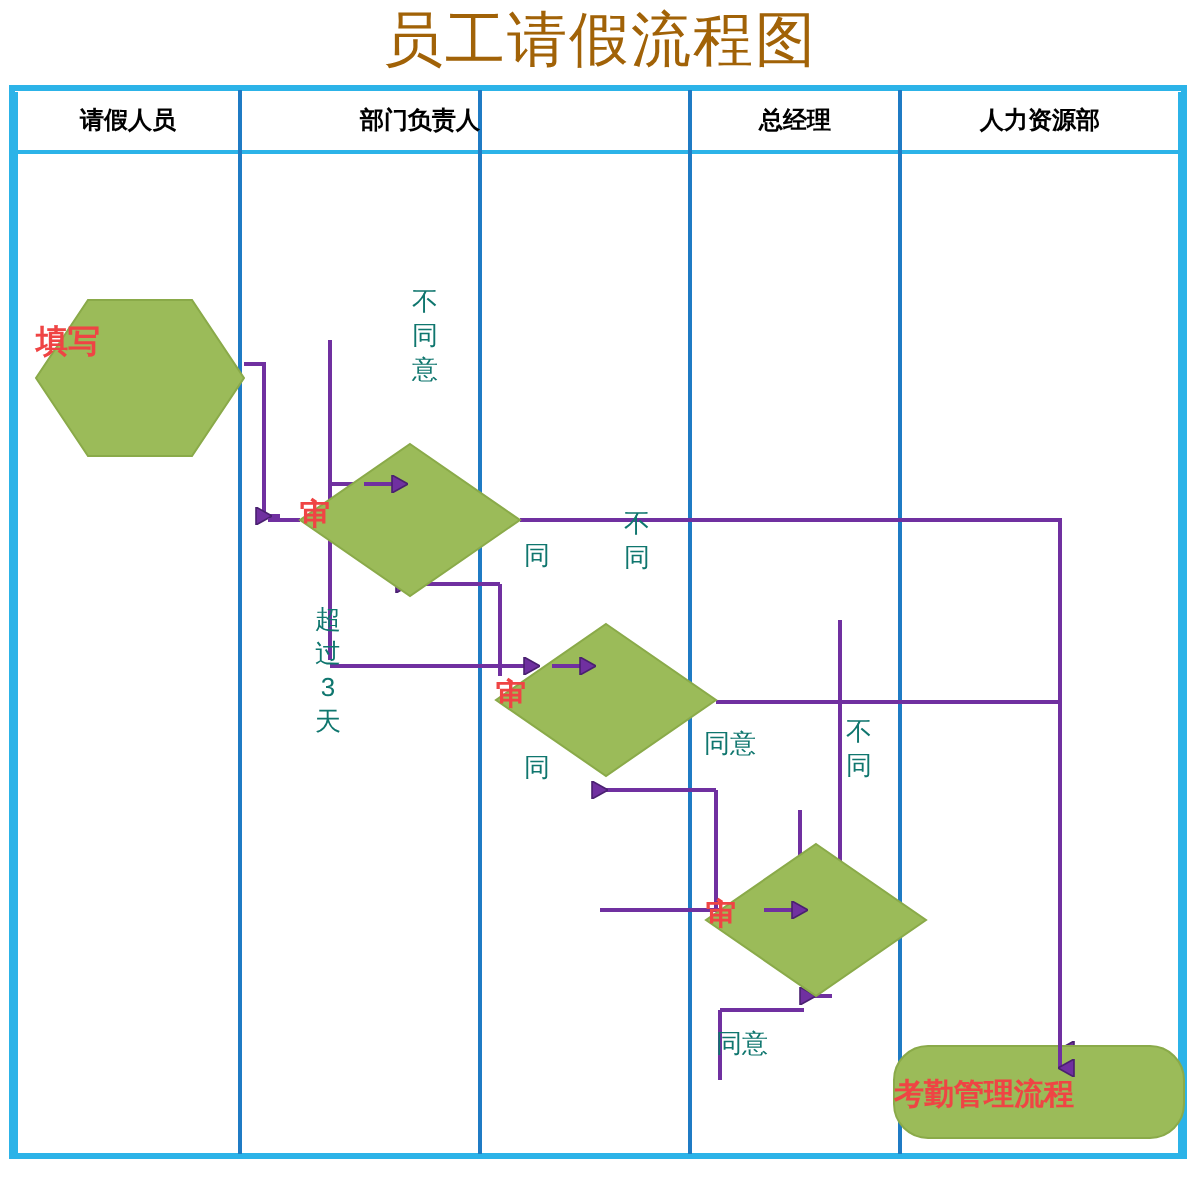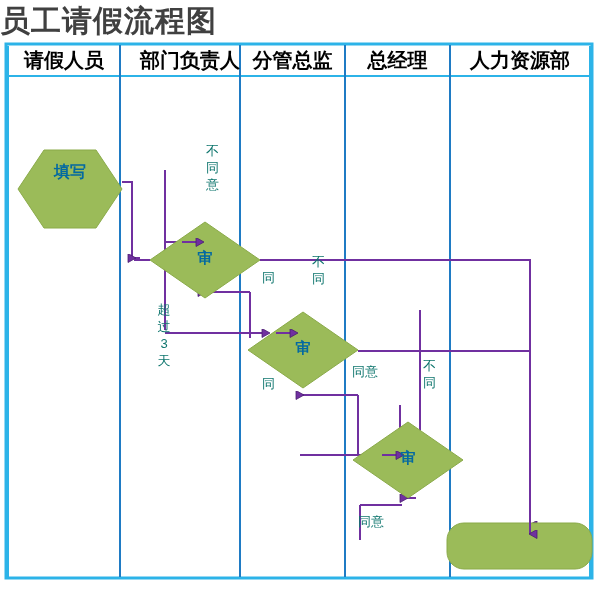--- a/index.html
+++ b/index.html
@@ -17,47 +17,47 @@
   #canvas {
     position: relative;
     width: 600px;
     height: 591px;
   }
   .title {
     position: absolute;
     left: 0;
     top: 0;
     width: 600px;
+    text-align: center;
     font-size: 30px;
     line-height: 42px;
-    color: #404040;
+    color: #a16207;
     letter-spacing: 1px;
-    font-weight: 700;
+    font-weight: 400;
     white-space: nowrap;
   }
   svg.flow {
     position: absolute;
     left: 0;
     top: 0;
     width: 600px;
     height: 591px;
   }
   .lane-label {
     position: absolute;
     text-align: center;
-    font-size: 20px;
+    font-size: 12px;
     font-weight: bold;
     color: #000000;
     white-space: nowrap;
     line-height: 20px;
   }
   .node-text {
     position: absolute;
-    text-align: center;
-    color: #0369a1;
+    color: #ef4444;
     font-weight: bold;
     white-space: nowrap;
     pointer-events: none;
   }
   .hex-text {
     font-size: 16px;
     line-height: 21px;
   }
   .diamond-text {
     font-size: 15px;
@@ -175,34 +175,36 @@
     <g fill="none" stroke="#7030A0" stroke-width="2">
       <path d="M182,242 L196,242" marker-end="url(#arrowR)"></path>
       <path d="M276,333 L290,333" marker-end="url(#arrowR)"></path>
       <path d="M382,455 L396,455" marker-end="url(#arrowR)"></path>
       <path d="M530,516 L530,534" marker-end="url(#arrowD)"></path>
     </g>
   </svg>
 
   <div class="lane-label" style="left:8px; top:50px; width:112px;">请假人员</div>
   <div class="lane-label" style="left:120px; top:50px; width:120px;text-align:right;">部门负责人</div>
-  <div class="lane-label" style="left:240px; top:50px; width:105px;">分管总监</div>
   <div class="lane-label" style="left:345px; top:50px; width:105px;">总经理</div>
   <div class="lane-label" style="left:450px; top:50px; width:140px;">人力资源部</div>
 
   <div class="node-text hex-text" style="left:18px; top:161px; width:104px;">
     <div>填写</div>
   </div>
 
   <div class="node-text diamond-text" style="left:150px; top:249px; width:110px;">审</div>
 
   <div class="node-text diamond-text" style="left:248px; top:339px; width:110px;">审</div>
 
   <div class="node-text diamond-text" style="left:353px; top:449px; width:110px;">审</div>
 
+  <div class="clip-box" style="left:447px; top:523px; width:145px; height:55px;">
+    <div class="node-text term-text" style="left:0px; top:16px; width:145px;">考勤管理流程</div>
+  </div>
 
   <div class="clip-box" style="left:205px; top:142px; width:20px; height:82px;">
     <div class="edge-label vert" style="left:0px; top:0px;">不同意</div>
   </div>
 
   <div class="edge-label vert" style="left:261px; top:269px;">同</div>
 
   <div class="edge-label vert" style="left:311px; top:253px;">不同</div>
 
   <div class="edge-label vert" style="left:156px; top:301px; width:16px;">超过3天</div>

